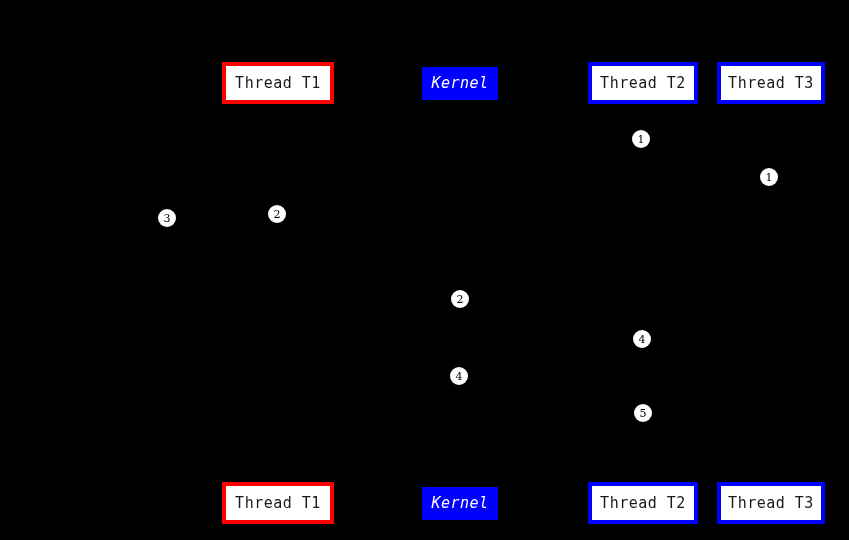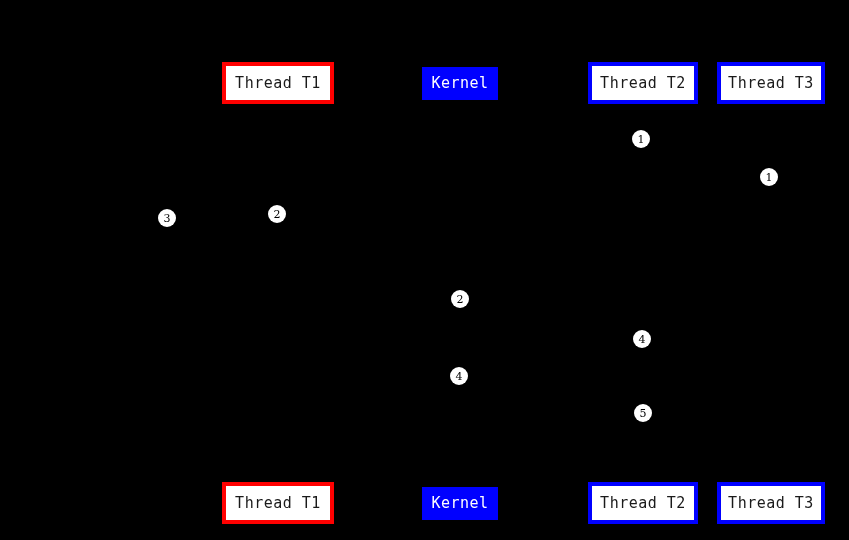--- a/index.html
+++ b/index.html
@@ -30,20 +30,21 @@
   }
   .participant.outlined {
     background: #ffffff;
     color: #1a1a1a;
     border-style: solid;
     border-width: 4px;
   }
   .participant.filled {
     color: #ffffff;
     border: none;
+    font-style: italic;
   }
 
   
   .lifeline {
     position: absolute;
     width: 1px;
     background: #000000;
   }
 
   

